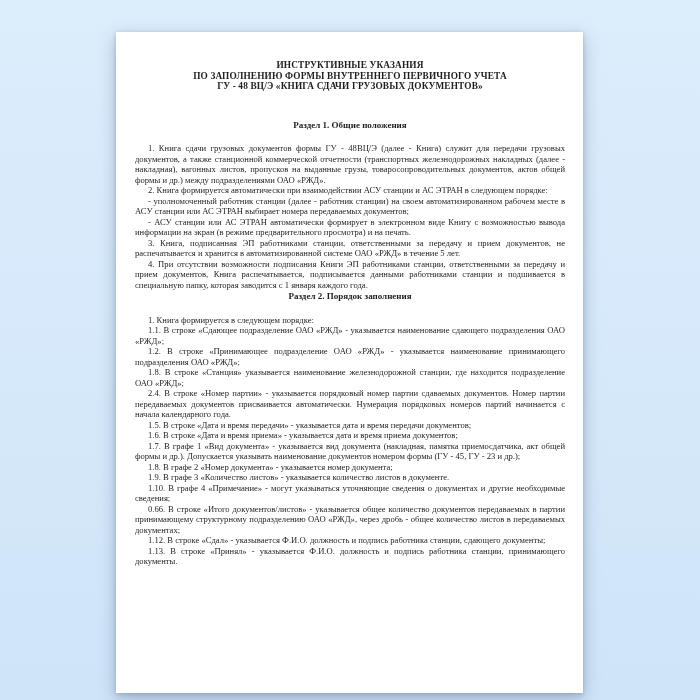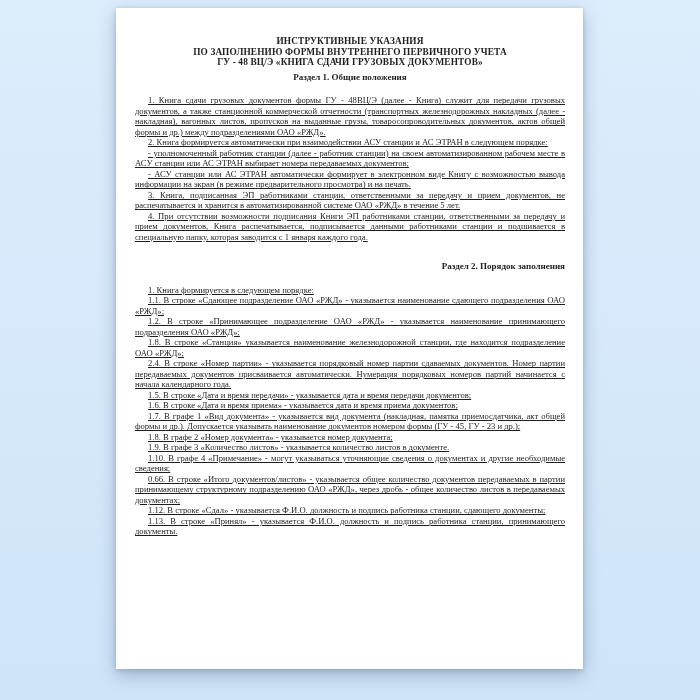--- a/index.html
+++ b/index.html
@@ -13,57 +13,55 @@
   }
   .canvas {
     position: relative;
     width: 700px;
     height: 700px;
     background: linear-gradient(180deg, #dcedfc 0%, #d5e8fa 60%, #cfe4f8 100%);
   }
   .page {
     position: absolute;
     left: 116px;
-    top: 8px;
+    top: 32px;
     width: 467px;
     height: 661px;
     background: #ffffff;
     box-shadow: 0 6px 16px rgba(96, 118, 148, 0.45), 0 1px 4px rgba(96, 118, 148, 0.35);
     box-sizing: border-box;
     padding: 28px 18px 0 19px;
     color: #1e1e1e;
   }
   .doc-title {
     text-align: center;
     font-weight: bold;
     font-size: 9.3px;
     line-height: 10.6px;
     letter-spacing: 0.15px;
   }
   .section-heading {
     text-align: center;
     font-weight: bold;
     font-size: 9px;
     line-height: 10.6px;
-    margin-top: 4px;
+    margin-top: 28px;
   }
   .section-body {
     margin-top: 13px;
     font-size: 8.6px;
     line-height: 10.5px;
     text-align: justify;
   }
   .section-body p {
     margin: 0;
     text-indent: 13px;
-    text-decoration: underline;
   }
   .gap-before-section2 {
-    margin-top: 19px;
-    text-align: right;
+    margin-top: 1px;
   }
 </style>
 </head>
 <body>
 
 <div class="canvas">
   <div class="page">
 
     <div class="doc-title">
       <div>ИНСТРУКТИВНЫЕ УКАЗАНИЯ</div>

